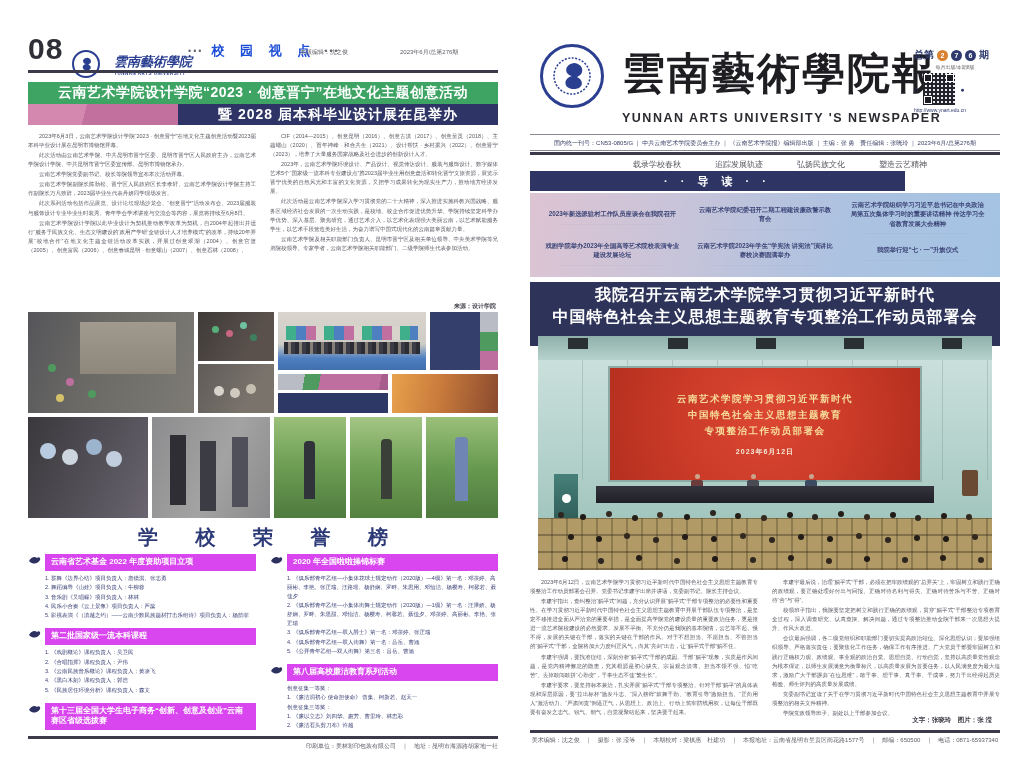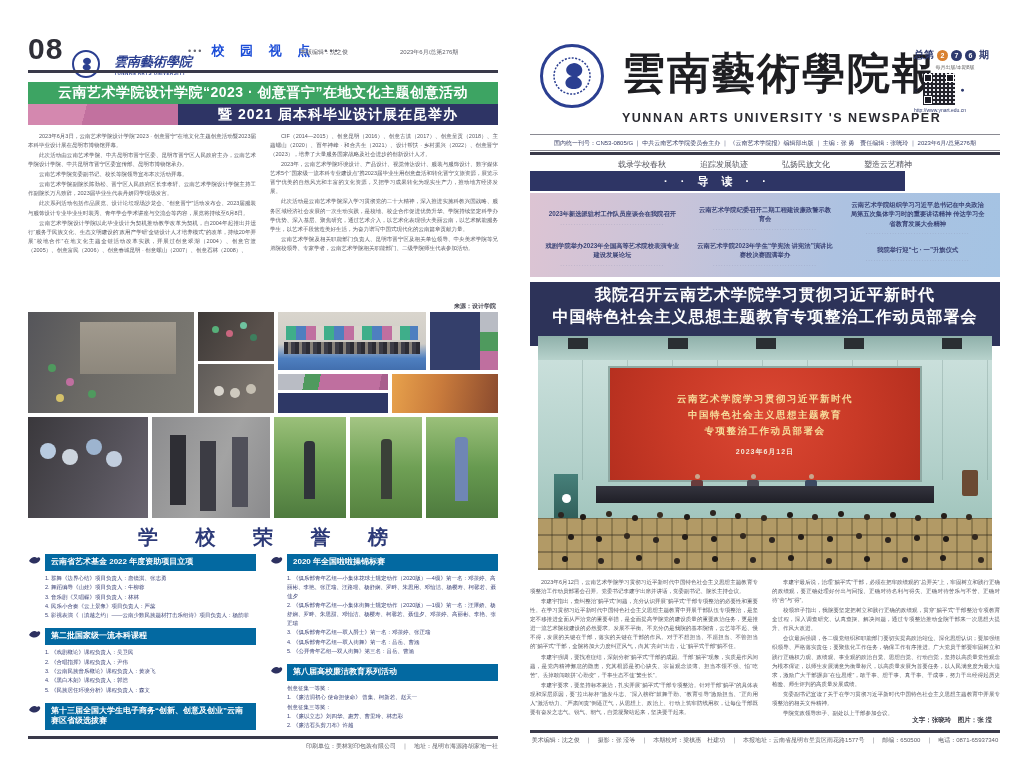--- a/index.html
+++ b/index.html
@@ -35,21 +35,21 @@
 
   .collage { left:0; top:282px; width:470px; height:206px; }
   .collage .ph { position:absolute; }
   .honor-title { font-size:20px; font-weight:bold; color:#2d3a78; letter-spacing:16px; text-indent:16px;
     text-align:center; width:470px; }
   .hcols { display:flex; gap:14px; }
   .hcol { width:228px; }
   .hsec { margin-bottom:8px; }
   .hbar { display:flex; align-items:flex-start; gap:4px; }
   .hbird { flex:0 0 13px; margin-top:1px; }
-  .hbar .bt { flex:1; background:#0369a1; color:#fff; font-weight:bold; font-size:8px;
+  .hbar .bt { flex:1; background:#d946ef; color:#fff; font-weight:bold; font-size:8px;
     padding:3px 6px; line-height:1.35; }
   .hitems { margin:3px 0 0 17px; font-size:5.5px; line-height:1.62; color:#3c4376; }
   .hitems div { margin-bottom:.5px; }
   .lp-footer { font-size:6px; color:#5d5d66; text-align:right; width:470px; }
 
   
   .mast-title { font-family:"DejaVu Serif", serif; font-weight:bold; font-size:43px; color:#1e1e22;
     letter-spacing:2px; line-height:1; }
   .mast-en { font-size:12.5px; font-weight:bold; color:#2a2a30; letter-spacing:1.5px; margin-top:16px; }
   .issue-line { font-size:10px; font-weight:bold; color:#2e3a6e; display:flex; align-items:center; gap:3px; }
@@ -145,21 +145,21 @@
 
   <div class="abs lp-edline" style="left:272px;top:18px;">本版编辑：沈之俊</div>
   <div class="abs lp-edline" style="left:372px;top:18px;">2023年6月/总第276期</div>
 
   <div class="abs rule-thick" style="left:0;top:40px;width:470px;"></div>
 
   <div class="abs headline">
     <div class="hl1">云南艺术学院设计学院“2023 · 创意晋宁”在地文化主题创意活动</div>
     <div class="hl2">
       <div class="pinkblk"></div>
-      <div class="t">暨 2021 届本科毕业设计展在昆举办</div>
+      <div class="t">暨 2028 届本科毕业设计展在昆举办</div>
     </div>
   </div>
 
   <div class="abs artcols" style="left:0;top:102px;width:470px;height:170px;overflow:hidden;">
     <div class="acol">
       <p>2023年6月3日，云南艺术学院设计学院“2023 · 创意晋宁”在地文化主题创意活动暨2023届本科毕业设计展在昆明市博物馆开幕。</p>
       <p>此次活动由云南艺术学院、中共昆明市晋宁区委、昆明市晋宁区人民政府主办，云南艺术学院设计学院、中共昆明市晋宁区委宣传部、昆明市博物馆承办。</p>
       <p>云南艺术学院党委副书记、校长等院领导宣布本次活动开幕。</p>
       <p>云南艺术学院副院长陈劲松、晋宁区人民政府区长李孝轩、云南艺术学院设计学院主持工作副院长万凡致辞，2023届毕业生代表丹妍同学现场发言。</p>
       <p>此次系列活动包括作品展览、设计论坛现场沙龙会、“创意晋宁”活动发布会、2023届服装与服饰设计专业毕业生时装秀、青年学会学术讲座与交流会等内容，展览将持续至6月8日。</p>
@@ -333,21 +333,21 @@
       <span class="sidedot">●</span>
     </div>
     <div class="url">http://www.ynart.edu.cn</div>
   </div>
 
   <div class="abs rule-thin" style="left:0;top:104px;width:470px;"></div>
   <div class="abs pubinfo" style="left:0;top:109px;">国内统一刊号：CN53-0805/G ｜ 中共云南艺术学院委员会主办 ｜ 《云南艺术学院报》编辑部出版 ｜ 主编：张 勇　责任编辑：张晓玲 ｜ 2023年6月/总第276期</div>
   <div class="abs rule-thin" style="left:0;top:120px;width:470px;"></div>
   <div class="abs rule-thick" style="left:0;top:122px;width:470px;"></div>
 
-  <div class="abs slogans" style="left:0;top:129px;">
+  <div class="abs slogans" style="left:15px;top:129px;">
     <span>载录学校春秋</span>
     <span>追踪发展轨迹</span>
     <span>弘扬民族文化</span>
     <span>塑造云艺精神</span>
   </div>
 
   <div class="abs guide-banner" style="left:0;top:141px;">· · 导 读 · ·</div>
 
   <div class="abs guide-panel" style="left:0;top:163px;">
     <div class="gitem">

